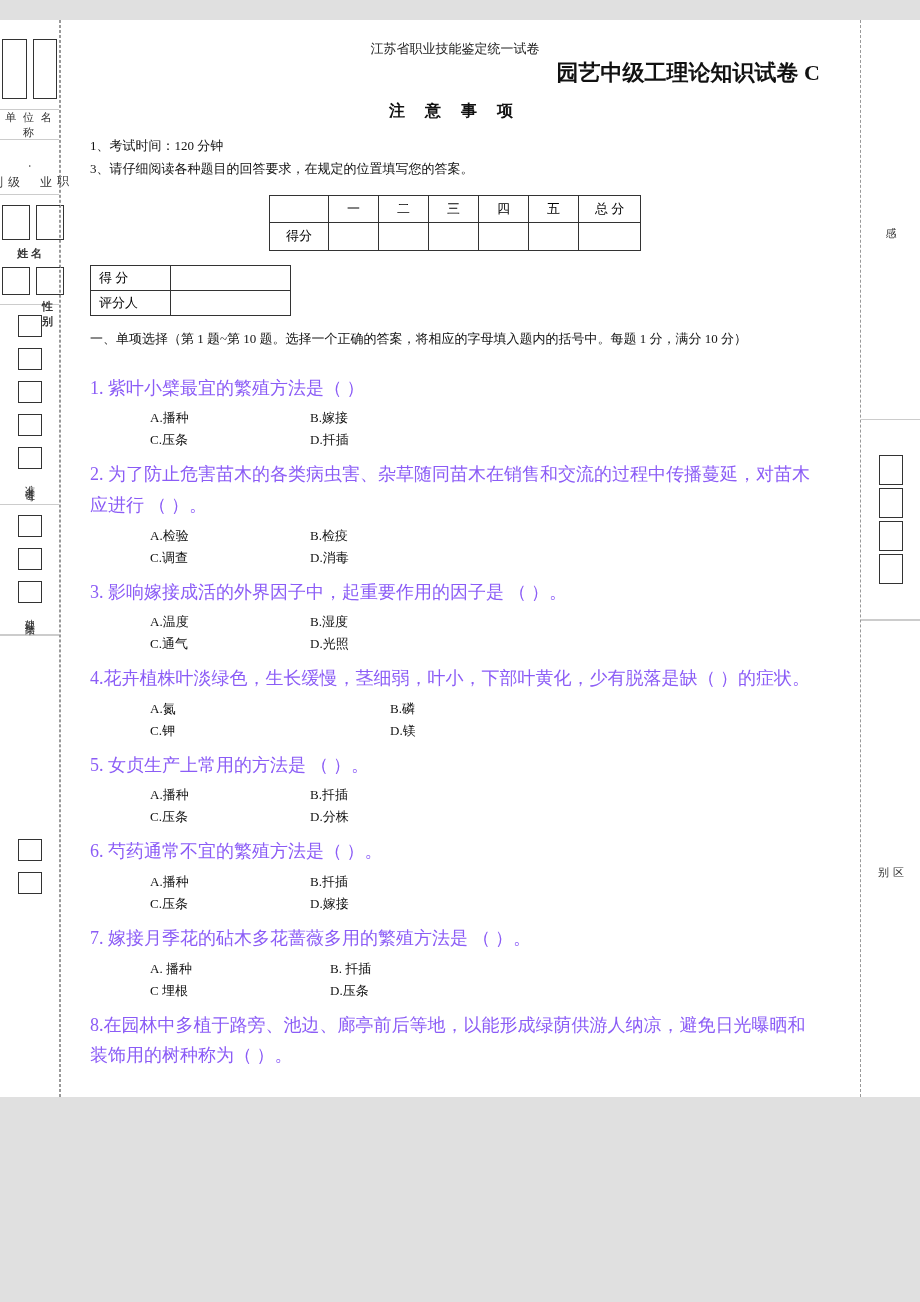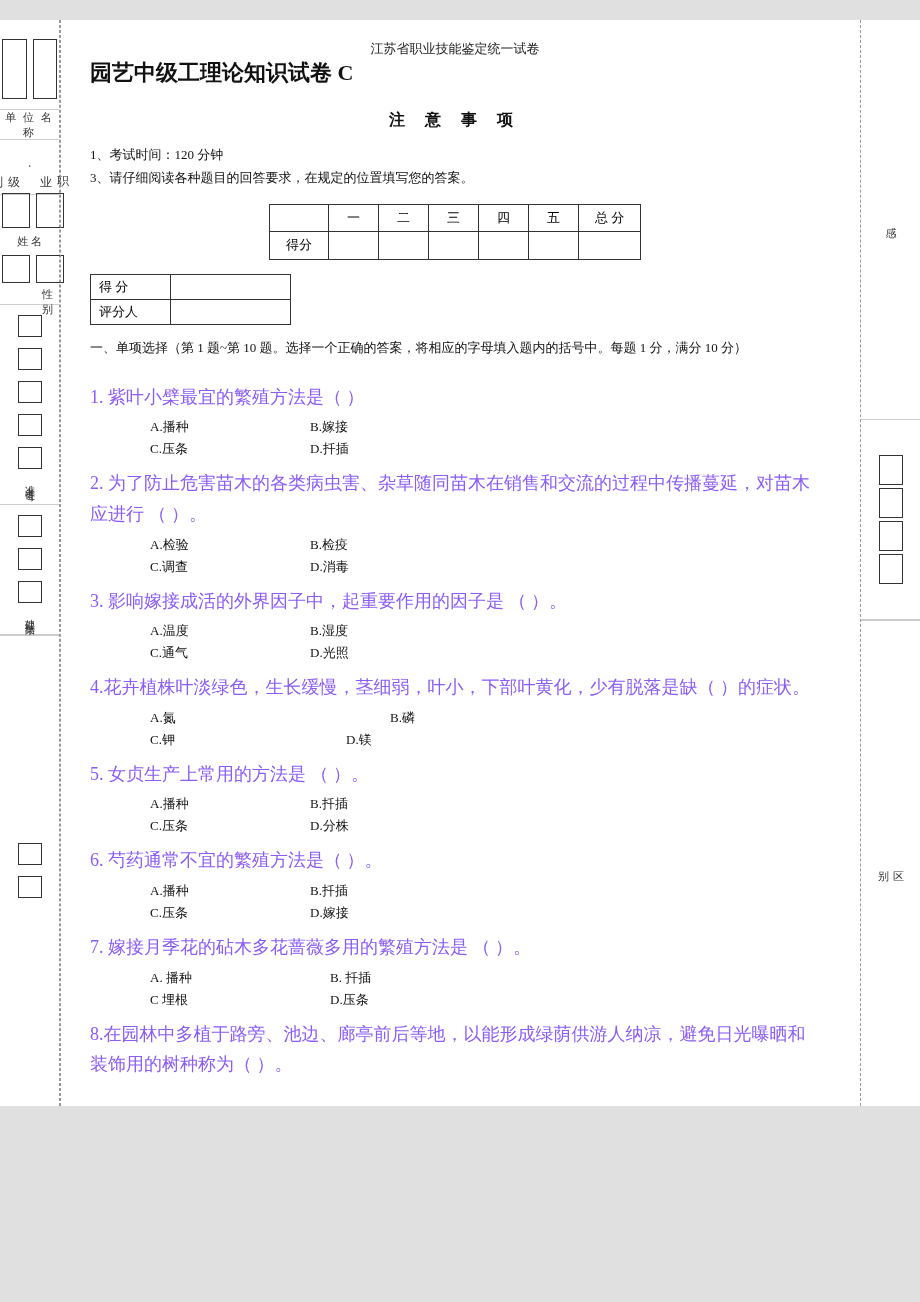--- a/index.html
+++ b/index.html
@@ -67,24 +67,24 @@
       z-index: 10;
     }
 
     .title-sub {
       text-align: center;
       font-size: 13px;
       margin-bottom: 0;
       color: #222;
     }
     .title-main {
-      text-align: left;
+      text-align: right;
       font-size: 22px;
       font-weight: bold;
-      margin-bottom: 22px;
+      margin-bottom: 13px;
       color: #111;
     }
     .title-notice {
       text-align: center;
       font-size: 16px;
       letter-spacing: 8px;
       font-weight: bold;
       margin-bottom: 12px;
       color: #111;
     }
@@ -187,21 +187,21 @@
         <div class="sidebar-box" style="height:60px;"></div>
       </div>
     </div>
     <div class="sidebar-section" style="height:30px; align-items:center; justify-content:center;">
       <span class="sidebar-label" style="writing-mode:horizontal-tb; font-size:11px;">单 位 名 称</span>
     </div>
     <div class="sidebar-section" style="height:55px; align-items:center; justify-content:center;">
       <span class="sidebar-label">职<br>业<br>·<br>级<br>别</span>
     </div>
 
-    <div class="sidebar-section" style="height:110px; flex-direction:column; justify-content:center;">
+    <div class="sidebar-section" style="height:110px; flex-direction:column; justify-content:flex-start;font-weight:bold;">
       <div style="display:flex; flex-direction:row; margin:6px auto 2px auto; gap:2px;">
         <div class="sidebar-box" style="height:35px;"></div>
         <div class="sidebar-box" style="height:35px;"></div>
       </div>
       <div style="text-align:center; font-size:11px; color:#333; margin-bottom:2px;">姓 名</div>
       <div style="display:flex; flex-direction:row; margin:0 auto; gap:2px;">
         <div class="sidebar-box" style="height:28px;"></div>
         <div class="sidebar-box" style="height:28px;"></div>
       </div>
       <div style="text-align:center; font-size:11px; color:#333;padding-left:36px;">性 别</div>
@@ -320,21 +320,21 @@
       <span class="option">D.光照</span>
     </div>
 
     <div class="question">4.花卉植株叶淡绿色，生长缓慢，茎细弱，叶小，下部叶黄化，少有脱落是缺（    ）的症状。</div>
     <div class="options-row">
       <span class="option">A.氮</span>
       <span class="option" style="margin-left:80px;">B.磷</span>
     </div>
     <div class="options-row q-spacer">
       <span class="option">C.钾</span>
-      <span class="option" style="margin-left:36px;">D.镁</span>
+      <span class="option" style="margin-left:80px;">D.镁</span>
     </div>
 
     <div class="question">5. 女贞生产上常用的方法是  （    ）。</div>
     <div class="options-row">
       <span class="option">A.播种</span>
       <span class="option">B.扦插</span>
     </div>
     <div class="options-row q-spacer">
       <span class="option">C.压条</span>
       <span class="option">D.分株</span>

